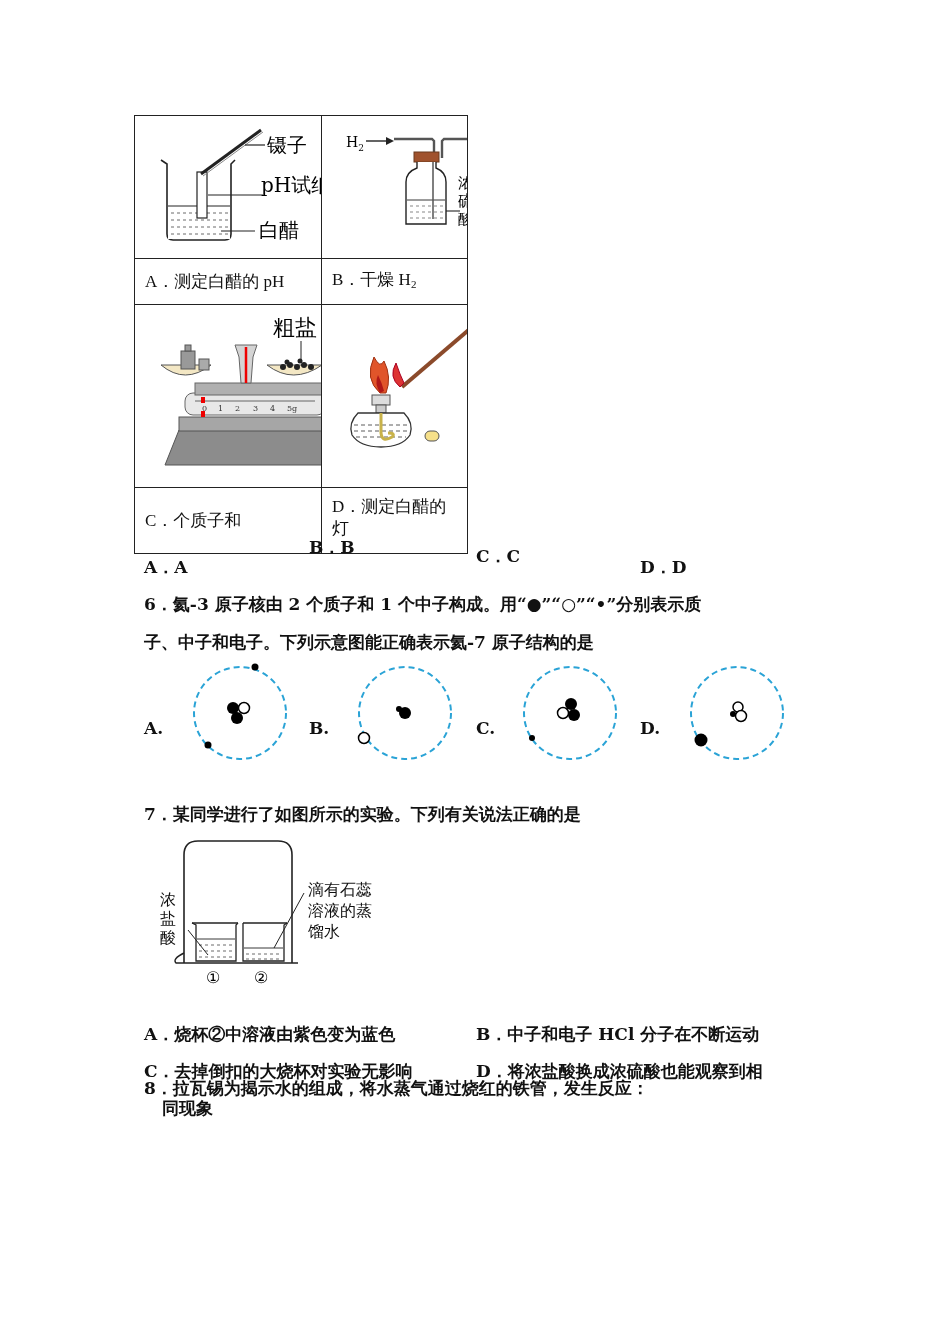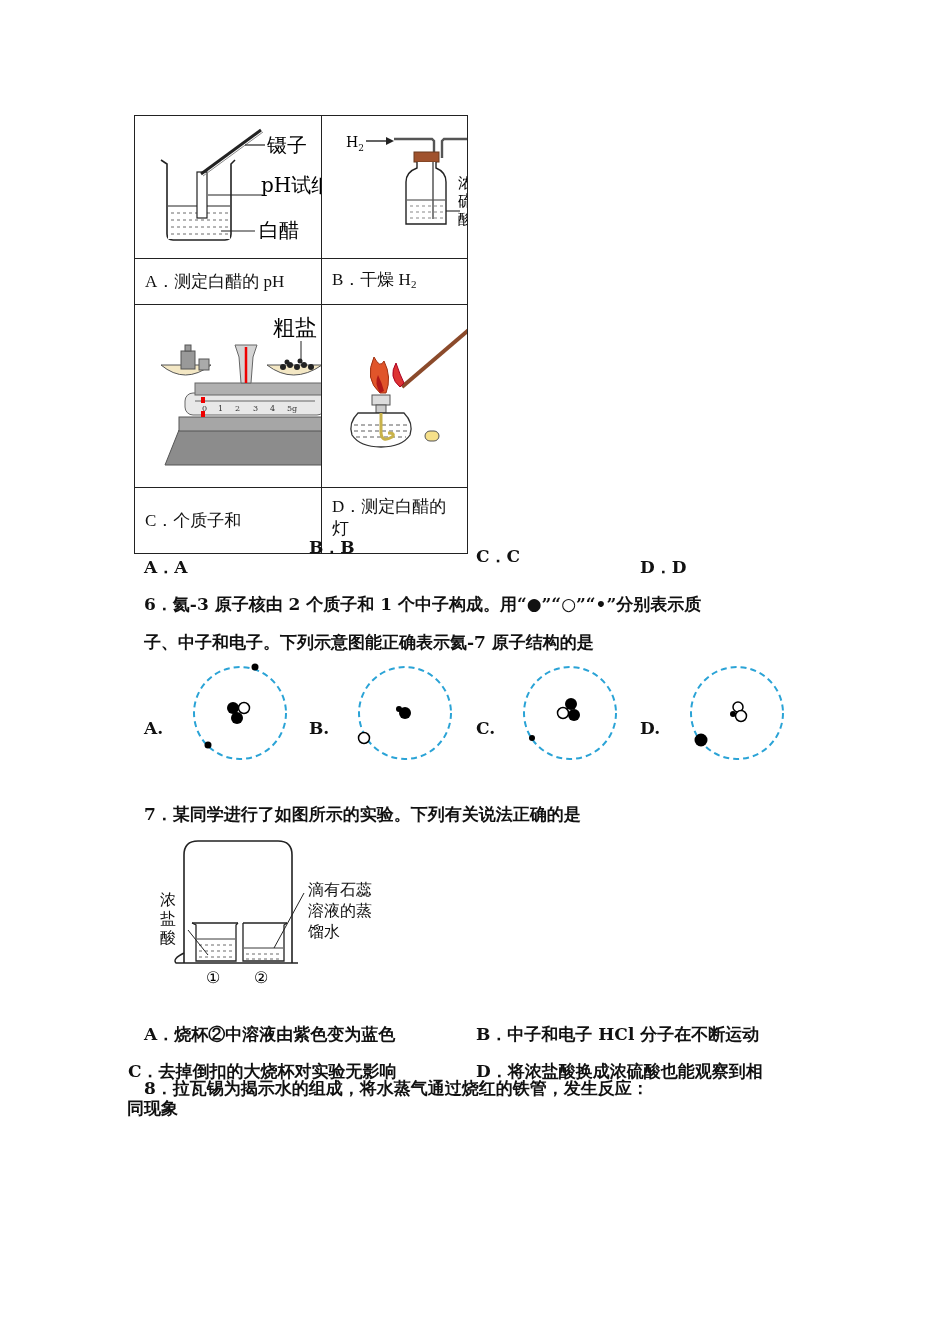--- a/index.html
+++ b/index.html
@@ -226,17 +226,17 @@
     <text x="158" y="60">滴有石蕊</text>
     <text x="158" y="81">溶液的蒸</text>
     <text x="158" y="102">馏水</text>
   </g>
   <text x="56" y="148" font-size="16" font-family="DejaVu Serif, serif">①</text>
   <text x="104" y="148" font-size="16" font-family="DejaVu Serif, serif">②</text>
 </svg>
 
 <div class="abs txt" style="left:144px;top:1024px">A．烧杯②中溶液由紫色变为蓝色</div>
 <div class="abs txt" style="left:476px;top:1024px">B．中子和电子 HCl 分子在不断运动</div>
-<div class="abs txt" style="left:128px;top:1061px">C．去掉倒扣的大烧杯对实验无影响</div>
+<div class="abs txt" style="left:144px;top:1061px">C．去掉倒扣的大烧杯对实验无影响</div>
 <div class="abs txt" style="left:476px;top:1061px">D．将浓盐酸换成浓硫酸也能观察到相</div>
-<div class="abs txt" style="left:127px;top:1098px">同现象</div>
+<div class="abs txt" style="left:162px;top:1098px">同现象</div>
 
 <div class="abs txt" style="left:144px;top:1078px">8．拉瓦锡为揭示水的组成，将水蒸气通过烧红的铁管，发生反应：</div>
 
 </body></html>

